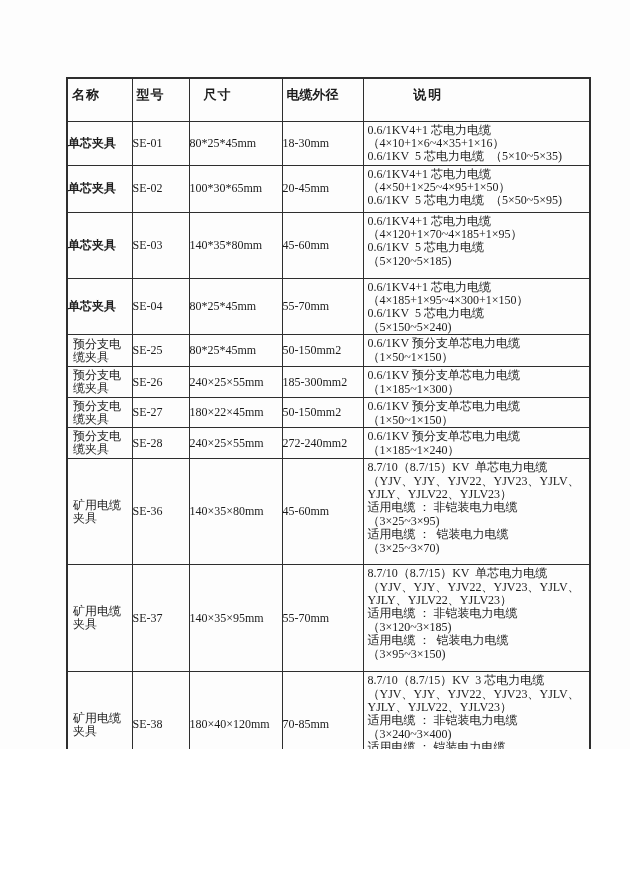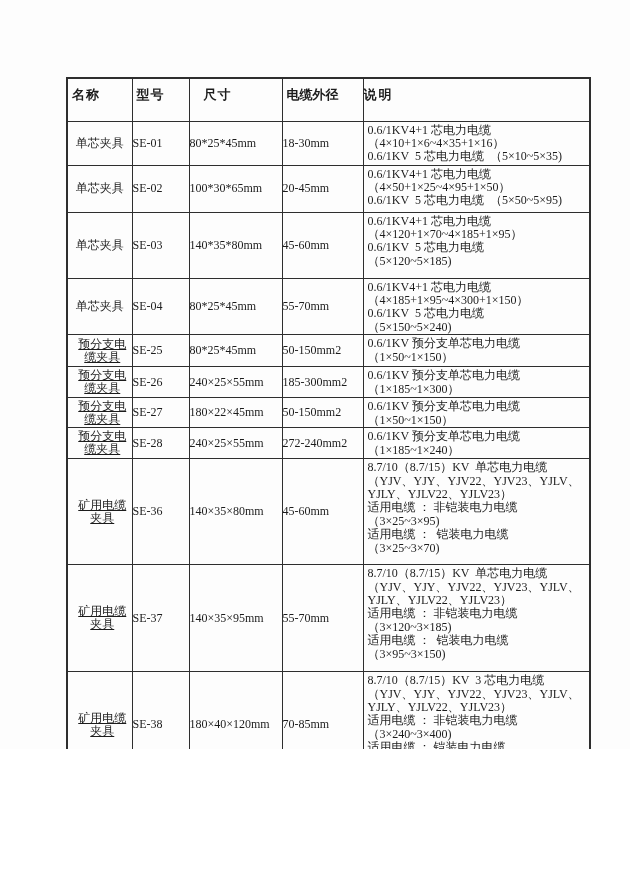--- a/index.html
+++ b/index.html
@@ -16,25 +16,25 @@
   }
   th,td{border:1px solid #2e2e2e;padding:0;overflow:hidden;}
   th{
     font-size:13px;font-weight:bold;vertical-align:top;text-align:left;
     padding-top:7px;letter-spacing:1px;
   }
   th.h-name{padding-left:4px;}
   th.h-model{padding-left:4px;margin-top:12px;}
   th.h-size{padding-left:14px;}
   th.h-dia{padding-left:4px;letter-spacing:0;}
-  th.h-desc{text-align:left;padding-right:96px;letter-spacing:2px;}
+  th.h-desc{text-align:center;padding-right:96px;letter-spacing:2px;}
   td{font-size:12px;}
   .c-name{vertical-align:middle;line-height:13px;}
-  .cn-center{text-align:center;}
-  .cn-left{text-align:center;padding-left:5px;text-decoration:underline;}
+  .cn-center{text-align:left;font-weight:bold;}
+  .cn-left{text-align:left;padding-left:5px;}
   .c-model,.c-size,.c-dia{text-align:left;vertical-align:middle;white-space:pre;}
   .c-desc{vertical-align:top;padding:2px 2px 0 4px;}
   .dl{line-height:13.4px;white-space:pre;}
 </style>
 </head>
 <body>
 
 <div class="page">
   <table class="product">
     <colgroup>

